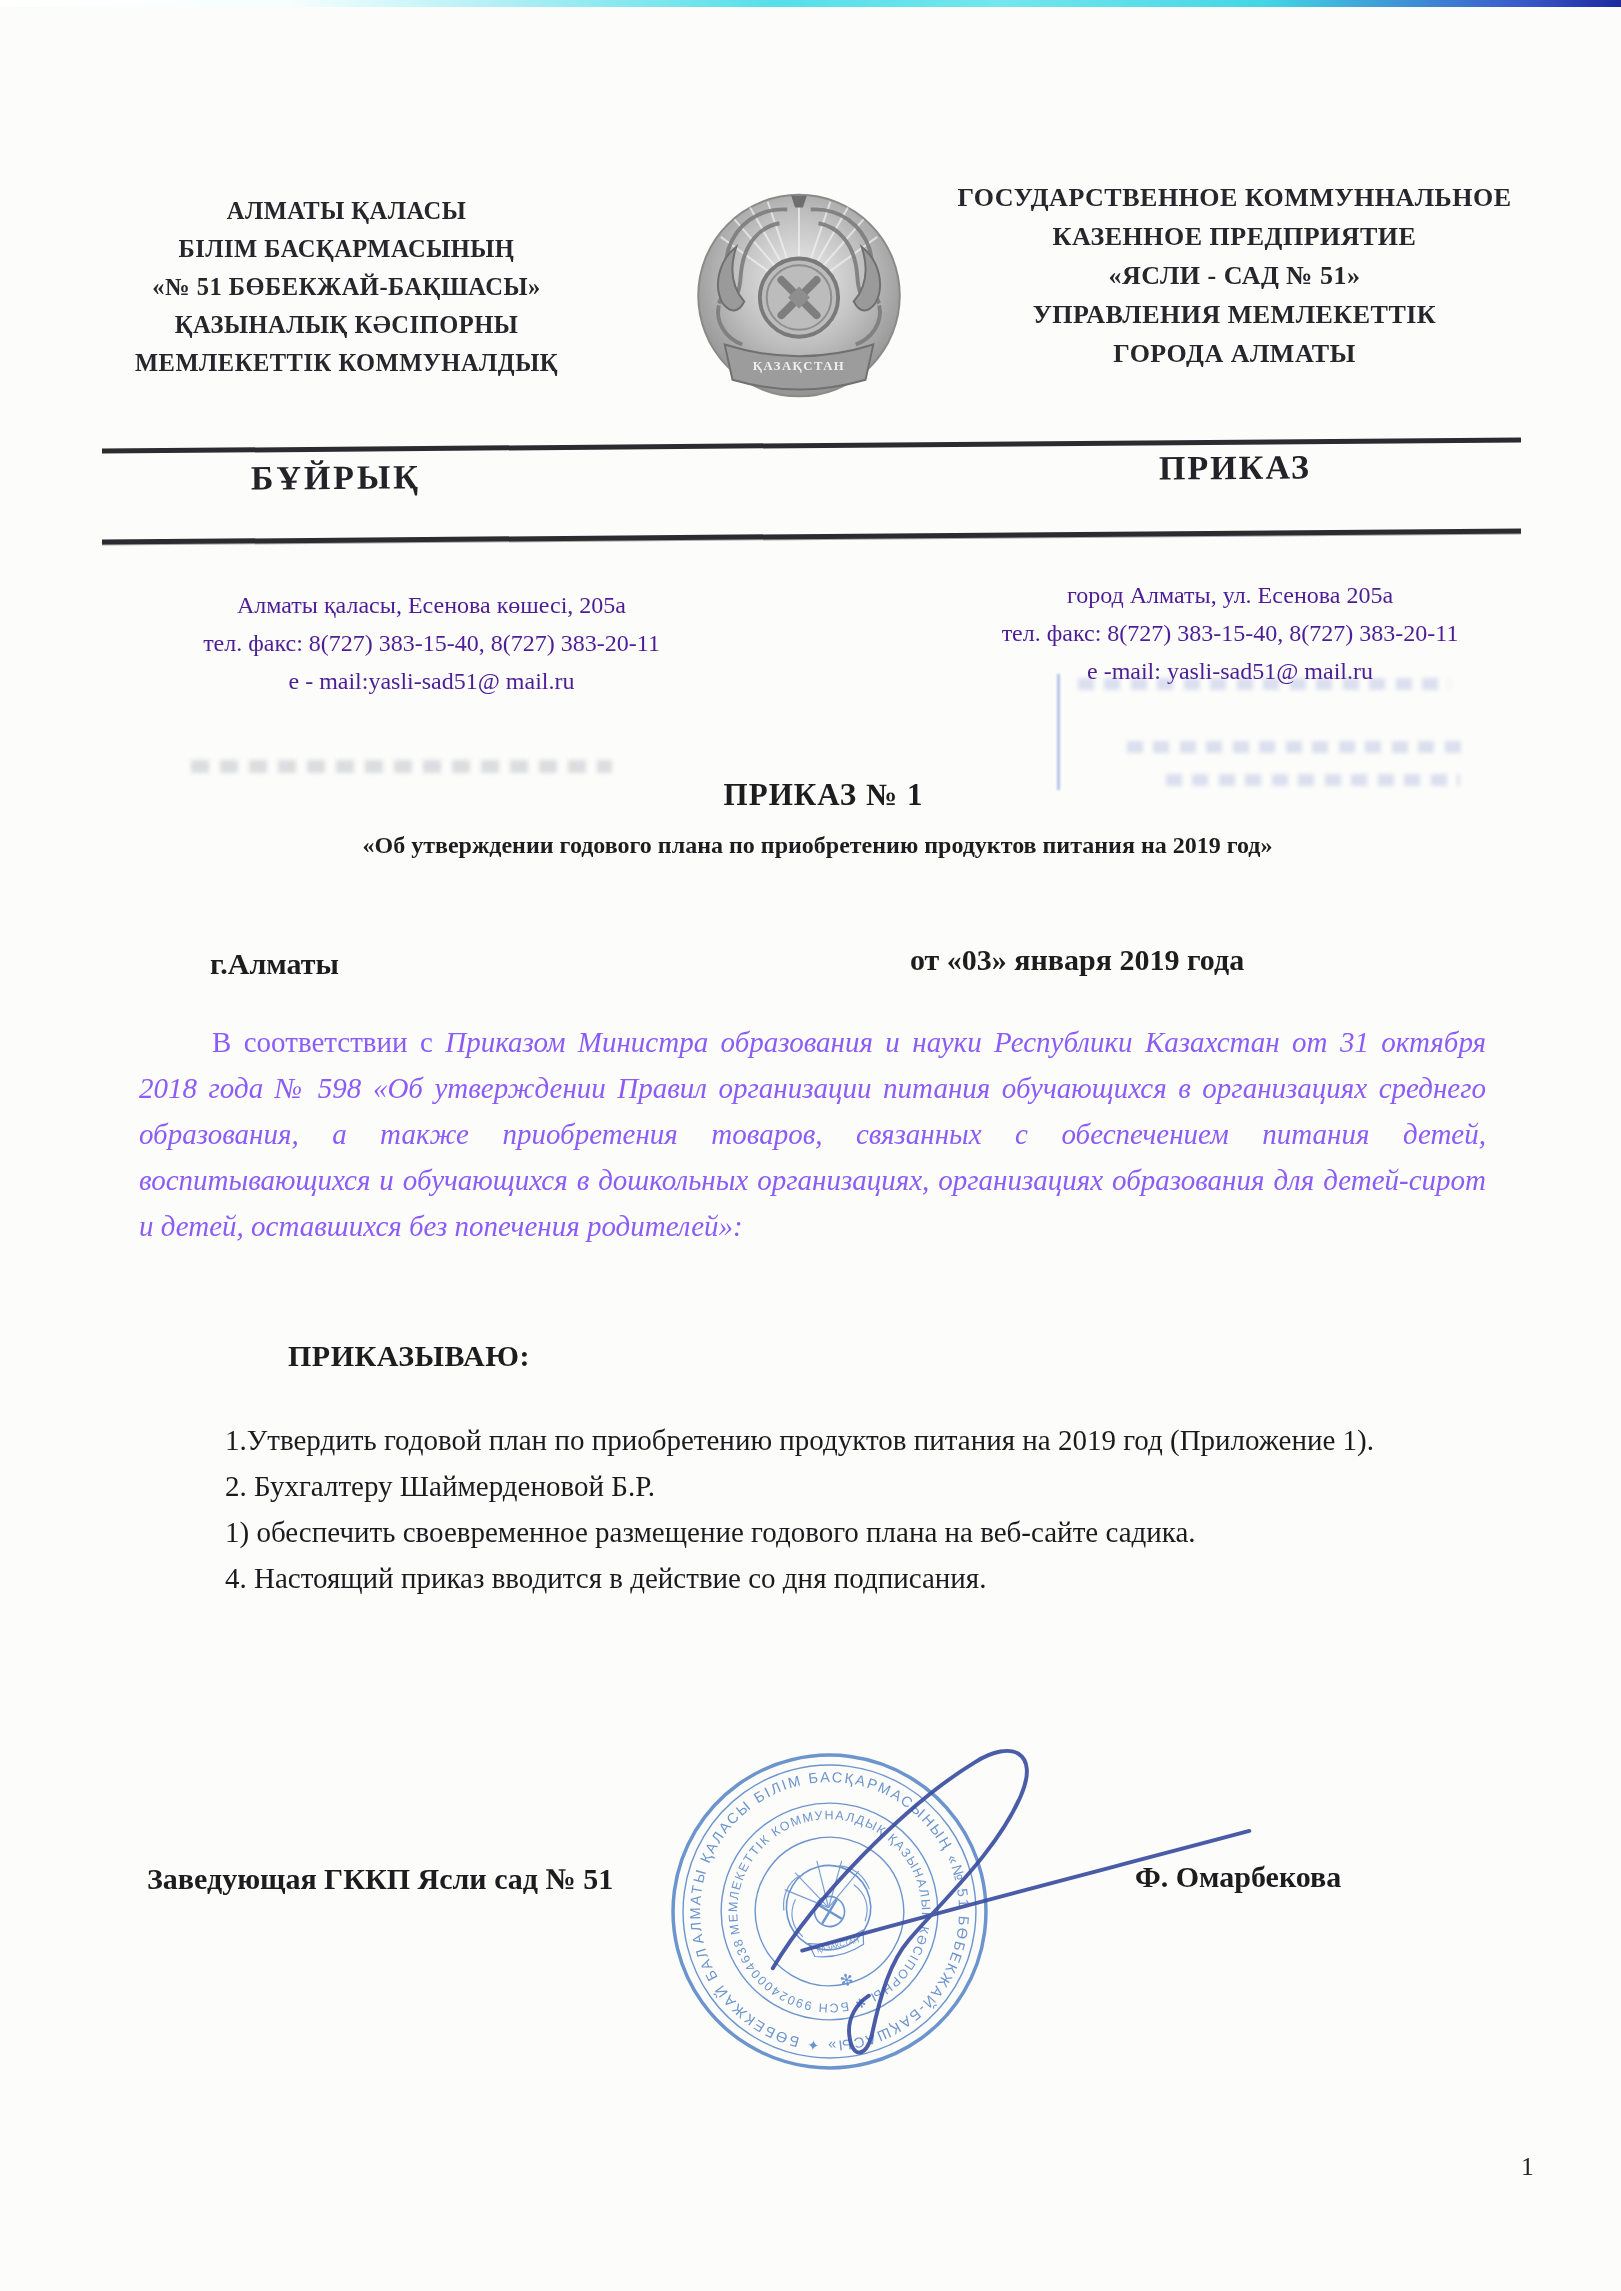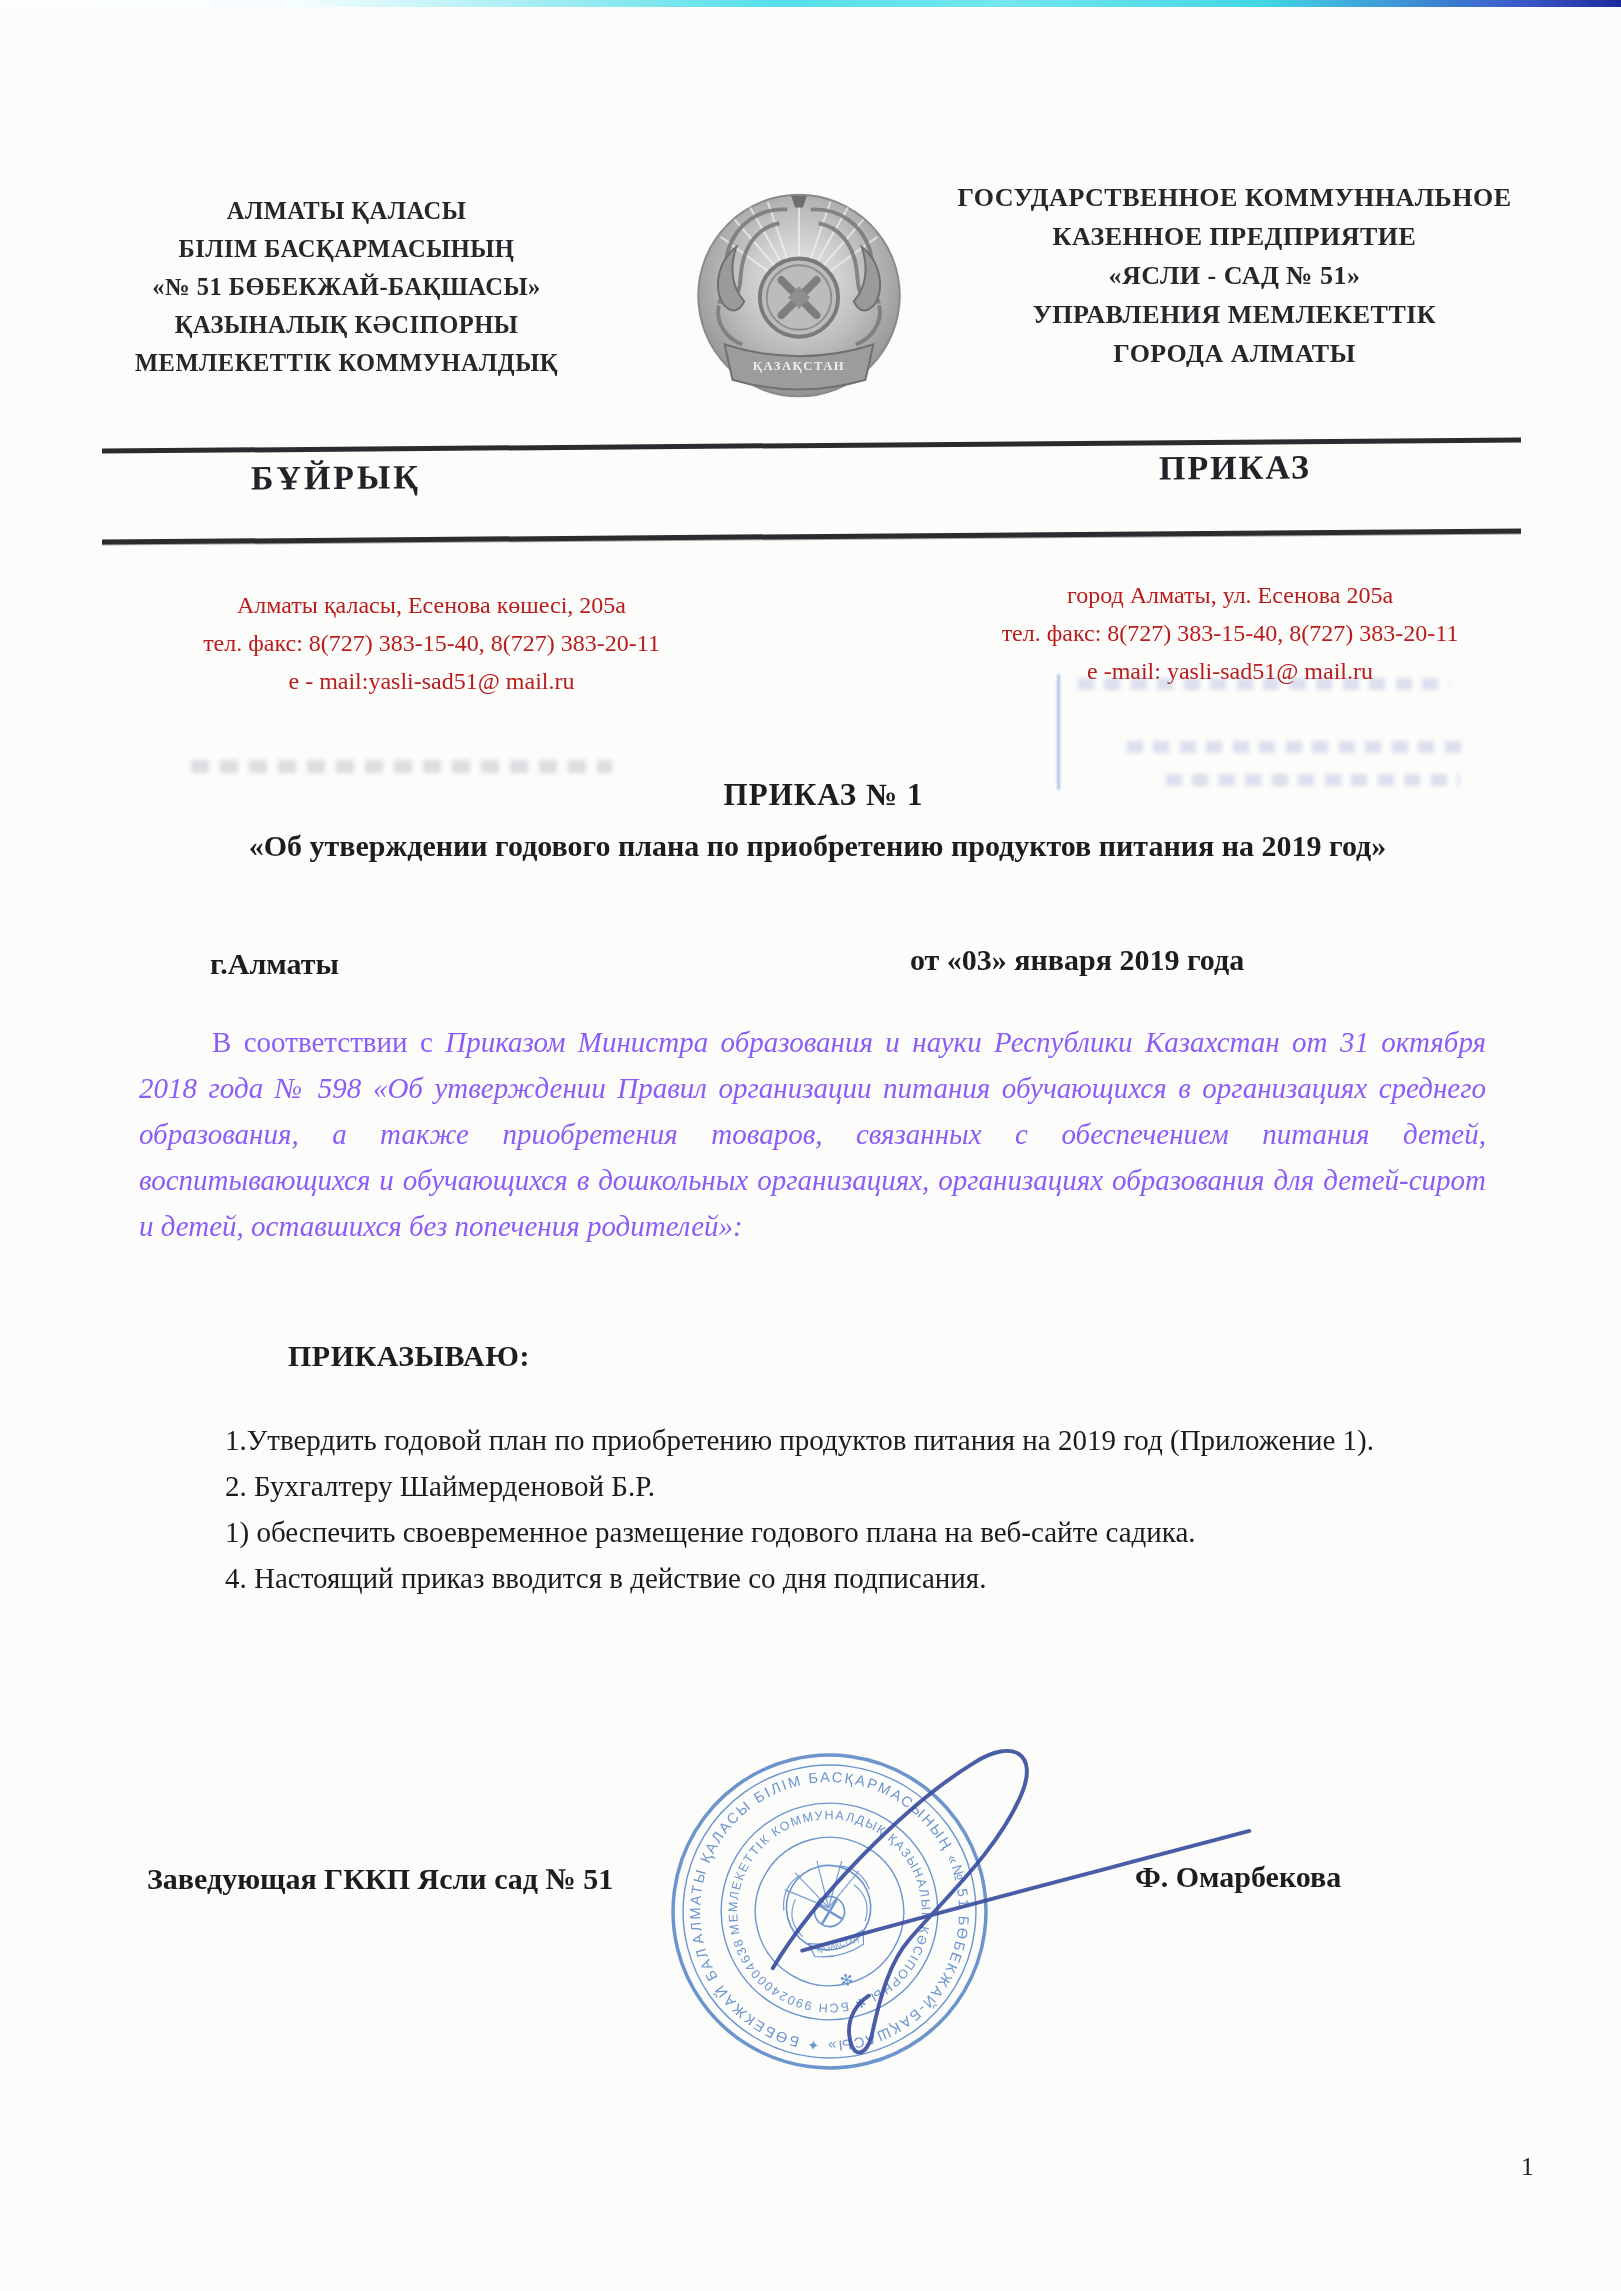--- a/index.html
+++ b/index.html
@@ -19,31 +19,31 @@
   #org-right{left:921px;top:178px;width:627px;font-size:26px;line-height:39px;}
   .org-line{display:block;}
   
   #emblem-wrap{left:689px;top:188px;width:220px;height:225px;}
   .rule{position:absolute;left:102px;width:1419px;height:4.9px;background:#2b2b30;transform:rotate(-0.45deg);}
   #rule-top{top:443px;}
   #rule-bottom{top:534px;box-shadow:0 1px 0 rgba(43,43,48,.4);}
   #word-left{left:251px;top:459px;font-size:34px;font-weight:bold;letter-spacing:2.9px;transform:rotate(-0.4deg);color:#222228;}
   #word-right{left:1159px;top:449px;font-size:34px;font-weight:bold;letter-spacing:2px;transform:rotate(-0.4deg);color:#222228;}
   
-  .contact-block{text-align:center;font-size:24px;line-height:38px;color:#b91c1c;}
+  .contact-block{text-align:center;font-size:24px;line-height:38px;color:#4c1d95;}
   #contact-left{left:152px;top:586px;width:559px;}
   #contact-right{left:931px;top:576px;width:598px;}
   
   .ghost{position:absolute;filter:blur(2px);opacity:.5;}
   .ghost.gray{background:repeating-linear-gradient(90deg,rgba(110,115,135,.45) 0 17.6px,rgba(110,115,135,0) 17.6px 29px);}
   .ghost.blue{background:repeating-linear-gradient(90deg,rgba(95,115,195,.42) 0 15.7px,rgba(95,115,195,0) 15.7px 26.5px);}
   #ghost-vline{position:absolute;left:1057px;top:674px;width:2.9px;height:116px;background:rgba(95,125,205,.45);filter:blur(1px);}
   
   #order-title{left:157px;top:777px;width:1333px;text-align:center;font-size:31px;font-weight:bold;letter-spacing:1px;}
-  #order-subtitle{left:145px;top:823px;width:1345px;text-align:center;font-size:30px;font-weight:bold;line-height:45px;}
+  #order-subtitle{left:145px;top:823px;width:1345px;text-align:center;font-size:24px;font-weight:bold;line-height:45px;}
   
   #order-place{left:210px;top:947px;font-size:30px;font-weight:bold;}
   #order-date{left:910px;top:943px;font-size:30px;font-weight:bold;}
   
   #preamble{left:139px;top:1019px;width:1347px;font-size:29px;line-height:46px;text-align:justify;text-indent:73px;color:#8b5cf6;}
   #preamble .it{font-style:italic;}
   
   #directive-heading{left:288px;top:1339px;font-size:30px;font-weight:bold;letter-spacing:0.5px;}
   
   #items{left:139px;top:1417px;width:1347px;font-size:29px;line-height:46px;color:#1b1b1f;}

